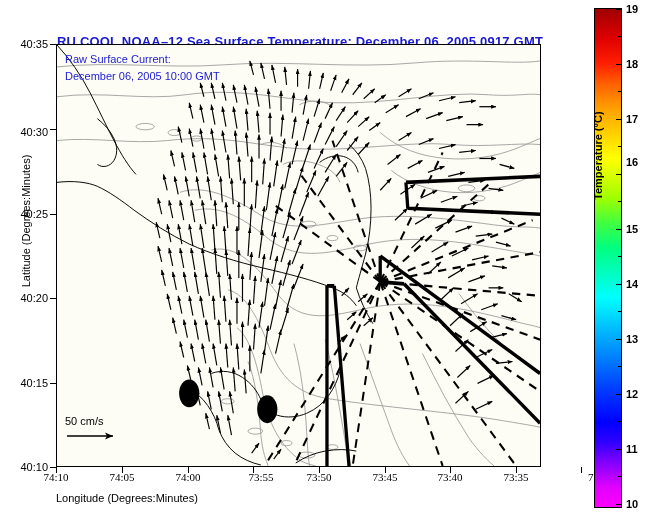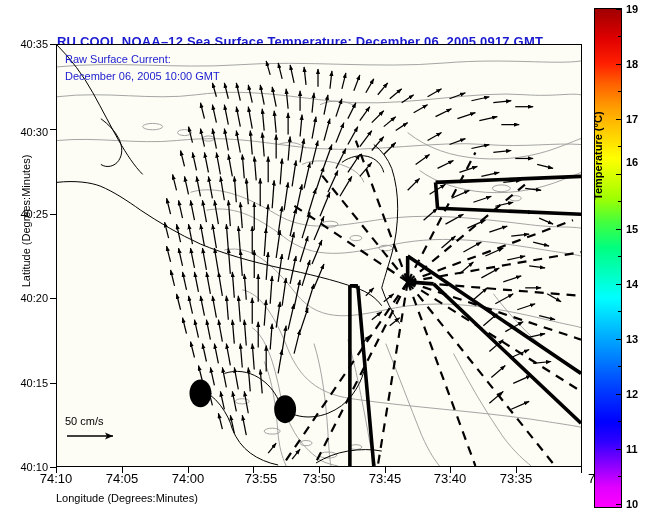--- a/index.html
+++ b/index.html
@@ -35,21 +35,21 @@
     letter-spacing: 0.2px;
     white-space: nowrap;
     margin-top: 16px;
   }
 
   
   .map-frame {
     position: absolute;
     left: 56px;
     top: 44px;
-    width: 526px;
+    width: 485px;
     height: 423px;
     background: #fdfdf5;
     border: 1px solid #000000;
     box-sizing: border-box;
     overflow: hidden;
   }
   .map-svg {
     position: absolute;
     left: 0; top: 0;
     width: 100%;
@@ -86,24 +86,25 @@
   
   .tick {
     position: absolute;
     background: #000;
   }
   .xtick { width: 1px; height: 6px; }
   .ytick { width: 6px; height: 1px; }
 
   .xlab {
     position: absolute;
-    font-size: 13px;
+    font-size: 11px;
     color: #000;
     transform: translateX(-50%);
     white-space: nowrap;
+    font-family: Liberation Serif, serif;
   }
   .ylab {
     position: absolute;
     font-size: 11px;
     color: #000;
     transform: translateY(-50%);
     text-align: right;
     white-space: nowrap;
   }
 

